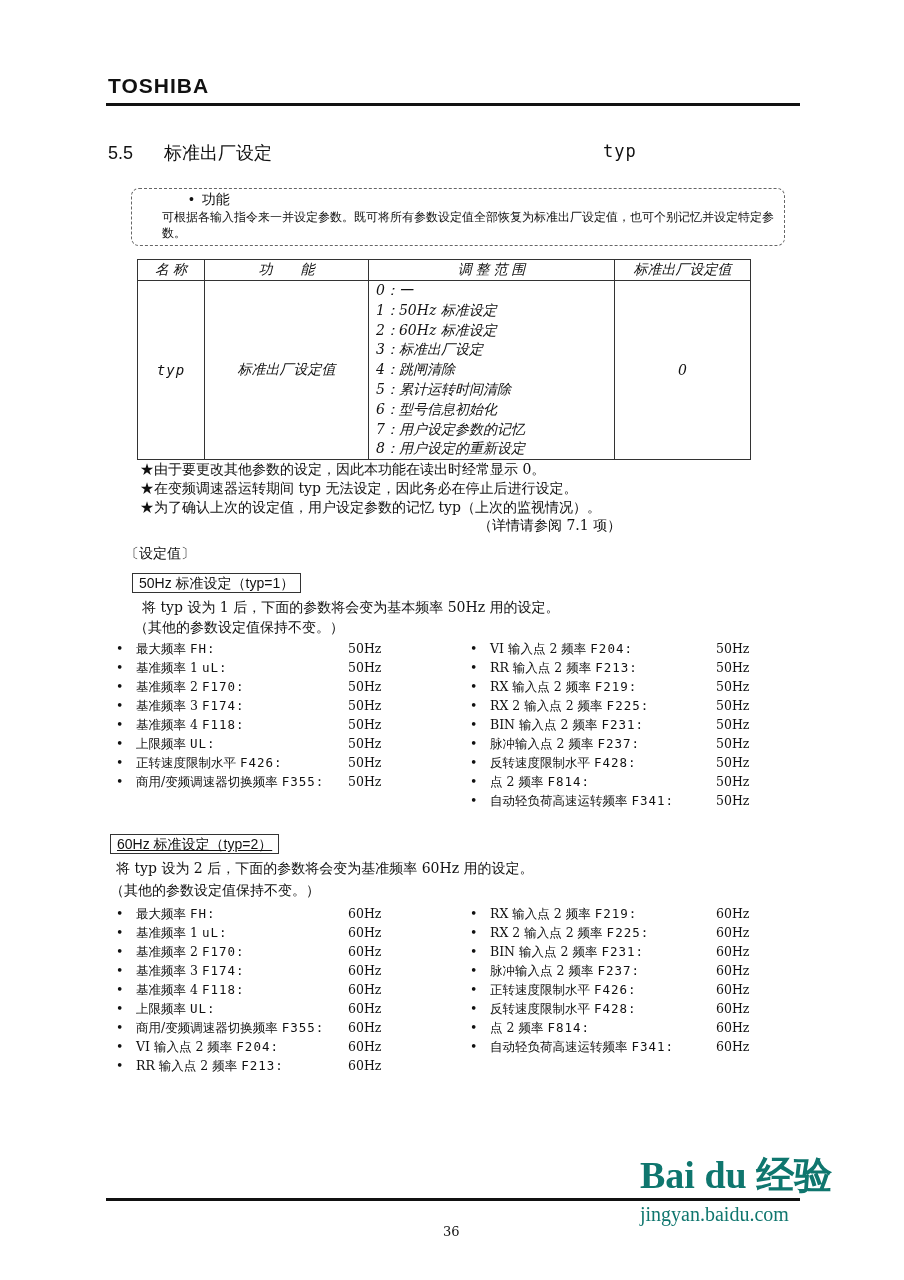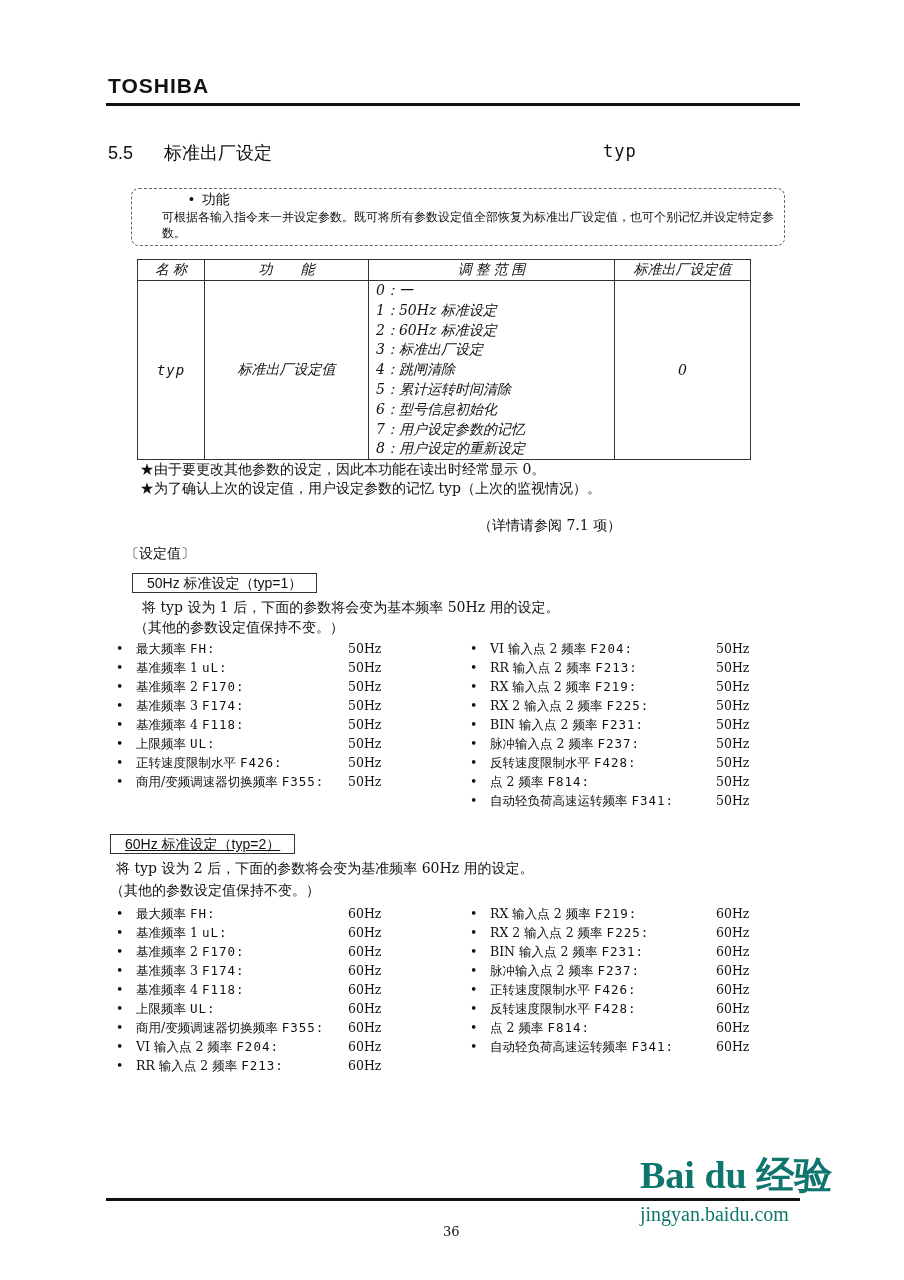--- a/index.html
+++ b/index.html
@@ -16,21 +16,21 @@
   .func-head{left:141px;top:191px;font-family:Liberation Sans, sans-serif;font-size:14px;margin-left:48px;}
   .func-body{left:162px;top:209px;width:620px;font-size:12px;line-height:16px;}
   table.spec{position:absolute;left:137px;top:259px;width:614px;border-collapse:collapse;font-size:14px;font-style:italic;}
   table.spec th,table.spec td{border:1px solid #333;}
   table.spec th{font-family:"Liberation Sans","DejaVu Sans",sans-serif;font-weight:normal;height:20px;padding:0;}
   table.spec td{text-align:center;vertical-align:middle;}
   table.spec td.range{text-align:left;padding:0 0 0 7px;line-height:19.8px;}
   .notes{left:140px;top:460px;font-size:14px;line-height:19px;}
   .ref{left:478px;top:517px;font-size:14px;}
   .setval{left:125px;top:545px;font-family:"Liberation Sans","DejaVu Sans",sans-serif;font-size:14px;}
-  .box-title{border:1px solid #333;padding:1px 14px;font-family:"Liberation Sans","DejaVu Sans",sans-serif;font-size:14px;background:#fff;}
+  .box-title{border:1px solid #333;padding:1px 6px;font-family:"Liberation Sans","DejaVu Sans",sans-serif;font-size:14px;background:#fff;}
   .intro{font-size:14px;line-height:20px;}
   .list{font-size:12.5px;}
   .li{position:absolute;white-space:nowrap;height:19px;}
   .li .b{position:absolute;left:0;}
   .li .t{position:absolute;left:20px;}
   .li .v{position:absolute;}
   .rule-bot{left:106px;top:1198px;width:694px;height:3px;background:#111;}
   .page{left:443px;top:1224px;font-size:13px;}
   .wm{left:640px;top:1150px;color:#0f766e;font-family:Liberation Serif, serif;}
   .wm .big{font-size:38px;font-weight:bold;}
@@ -75,20 +75,21 @@
       <div>7：用户设定参数的记忆</div>
       <div>8：用户设定的重新设定</div>
     </td>
     <td>0</td>
   </tr>
 </tbody>
   </table>
 
 <div class="abs notes">
   <div>★由于要更改其他参数的设定，因此本功能在读出时经常显示 0。</div>
+  <div>★在变频调速器运转期间 typ 无法设定，因此务必在停止后进行设定。</div>
   <div>★为了确认上次的设定值，用户设定参数的记忆 typ（上次的监视情况）。</div>
 </div>
 <div class="abs ref">（详情请参阅 7.1 项）</div>
 <div class="abs setval">〔设定值〕</div>
 
 <div class="abs" style="left:132px;top:573px;">
   <span class="box-title">50Hz 标准设定（typ=1）</span>
 </div>
 <div class="abs intro" style="left:142px;top:597px;">将 typ 设为 1 后，下面的参数将会变为基本频率 50Hz 用的设定。</div>
 <div class="abs intro" style="left:134px;top:617px;">（其他的参数设定值保持不变。）</div>

